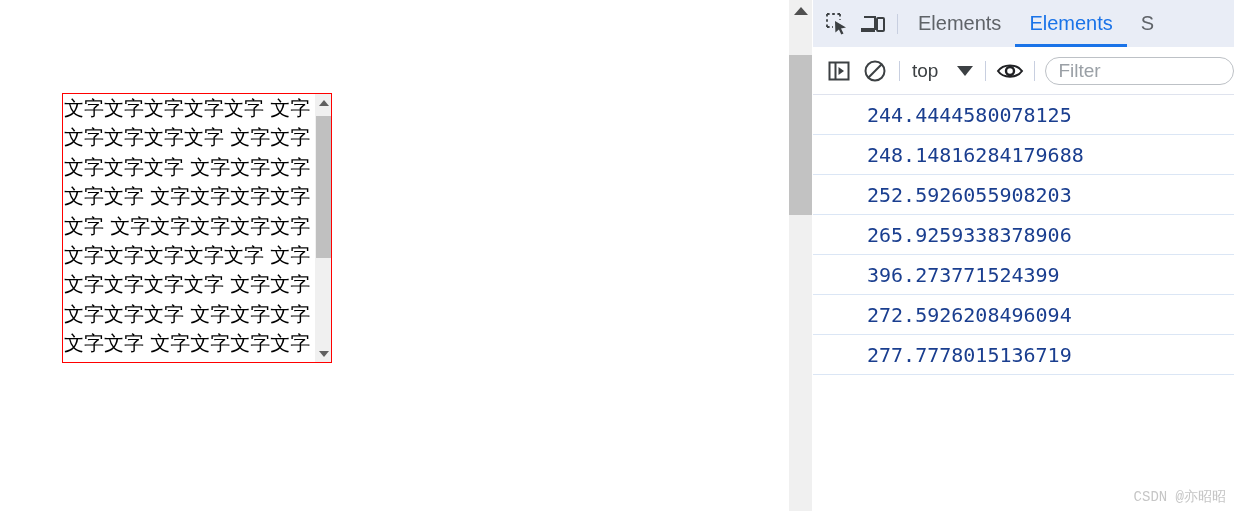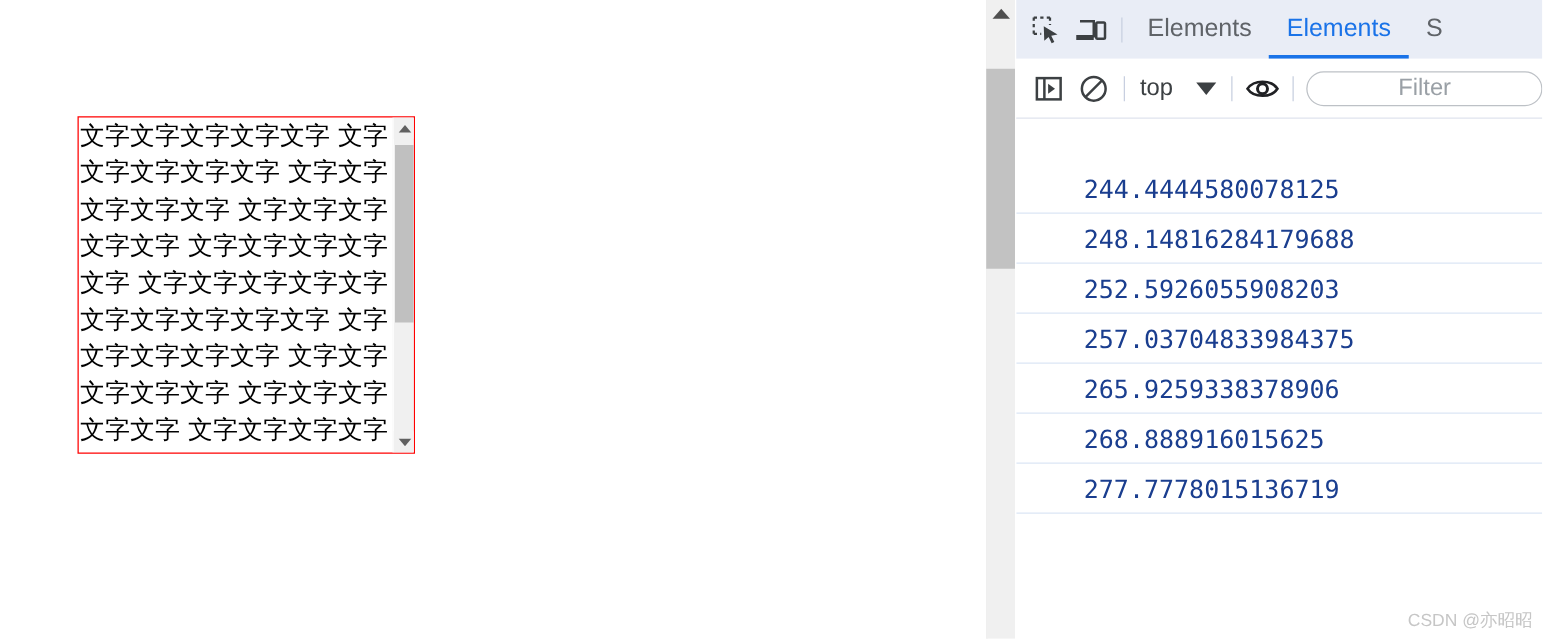--- a/index.html
+++ b/index.html
@@ -225,53 +225,51 @@
     border-radius: 14px;
     background: #ffffff;
     font-size: 19px;
     color: #9aa0a6;
     padding: 0 12px;
     margin-left: 4px;
     box-sizing: border-box;
     outline: none;
     font-family: "Liberation Sans", sans-serif;
     min-width: 0;
-    text-align: center;
   }
   #dt-filter::placeholder { color: #9aa0a6; opacity: 1; }
 
   
   #dt-console {
     position: absolute;
     top: 95px;
     left: 0; right: 0; bottom: 0;
     background: #ffffff;
     overflow: hidden;
-    margin-top: 36px;
   }
   .console-row {
     height: 40px;
     line-height: 40px;
     border-bottom: 1px solid #dbe6f5;
     padding-left: 54px;
     font-family: "DejaVu Sans Mono", monospace;
     font-size: 20px;
     color: #1a3e8f;
     white-space: nowrap;
     box-sizing: border-box;
   }
 
   
   #watermark {
     position: absolute;
     right: 8px;
     bottom: 5px;
     font-size: 14px;
     color: #c6c6c6;
-    font-family: Liberation Sans, sans-serif;
+    font-family: Liberation Mono, monospace;
     white-space: nowrap;
     z-index: 20;
   }
 </style>
 </head>
 <body>
 
 <div id="page-area">
 
   <div id="text-box">
@@ -363,22 +361,22 @@
 
       <div class="dt-sep"></div>
 
       <input id="dt-filter" type="text" placeholder="Filter" style="">
     </div>
 
     <div id="dt-console">
       <div class="console-row">244.4444580078125</div>
       <div class="console-row">248.14816284179688</div>
       <div class="console-row">252.5926055908203</div>
-      <div class="console-row">257.03704833984375</div>
       <div class="console-row">265.9259338378906</div>
-      <div class="console-row">268.888916015625</div>
+      <div class="console-row">396.273771524399</div>
+      <div class="console-row">272.5926208496094</div>
       <div class="console-row">277.7778015136719</div>
     </div>
 
   </div>
 </div>
 
 <div id="watermark">CSDN @亦昭昭</div>
 
 </body></html>

